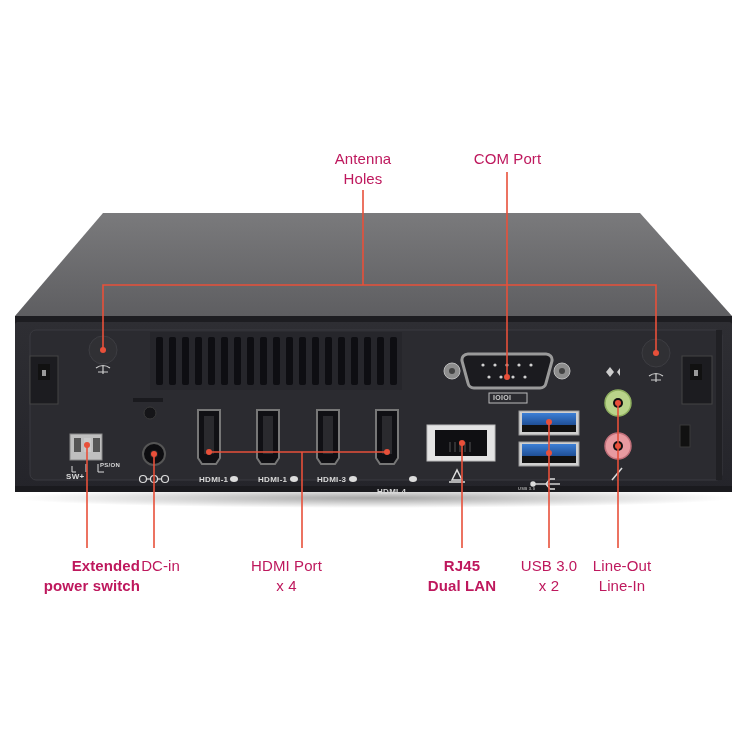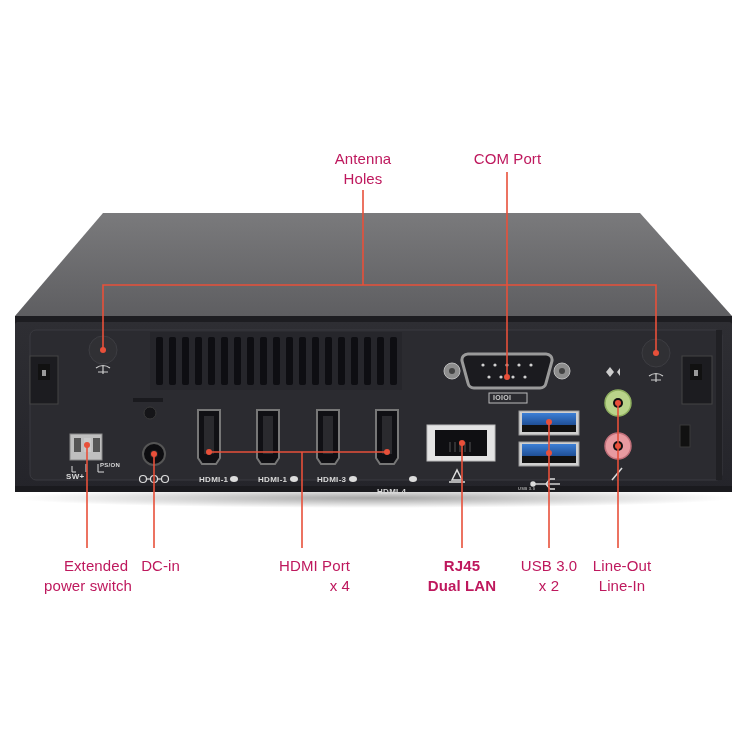--- a/index.html
+++ b/index.html
@@ -256,28 +256,28 @@
   <div class="silk" style="left:518px; top:486px; font-size:4px; color:#aaa;">USB 3.0</div>
 
   <div class="label" style="left:318px; top:149px; width:90px;">
     <span>Antenna</span>
     <span>Holes</span>
   </div>
   <div class="label" style="left:460px; top:149px; width:95px;">
     <span>COM Port</span>
   </div>
 
-  <div class="label" style="left:36px; top:556px; width:104px; text-align:center;">
+  <div class="label" style="left:36px; top:556px; width:104px; text-align:right;font-weight:bold;">
     <span style="padding-left:16px;">Extended</span>
     <span>power switch</span>
   </div>
   <div class="label" style="left:130px; top:556px; width:50px;text-align:right;">
     <span>DC-in</span>
   </div>
-  <div class="label" style="left:255px; top:556px; width:95px;text-align:right;">
+  <div class="label" style="left:239px; top:556px; width:95px;">
     <span>HDMI Port</span>
     <span>x 4</span>
   </div>
   <div class="label" style="left:420px; top:556px; width:84px;font-weight:bold;">
     <span>RJ45</span>
     <span>Dual LAN</span>
   </div>
   <div class="label" style="left:511px; top:556px; width:76px;">
     <span>USB 3.0</span>
     <span>x 2</span>

